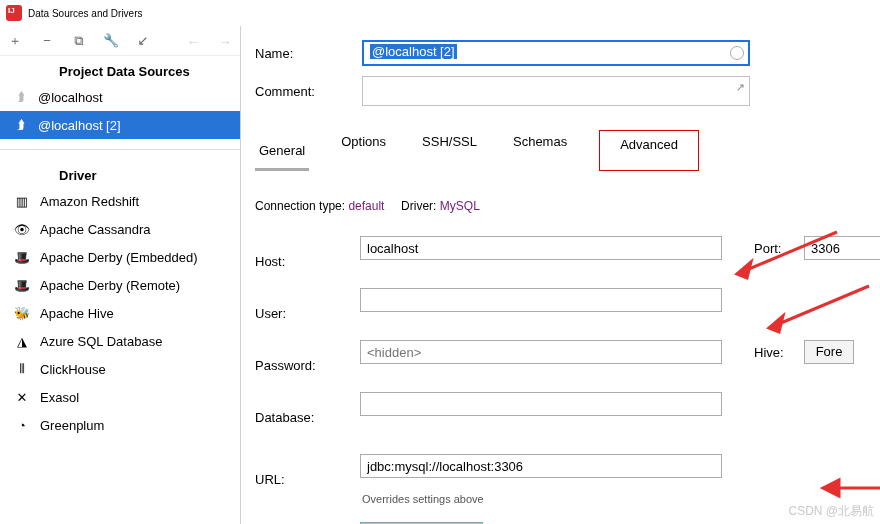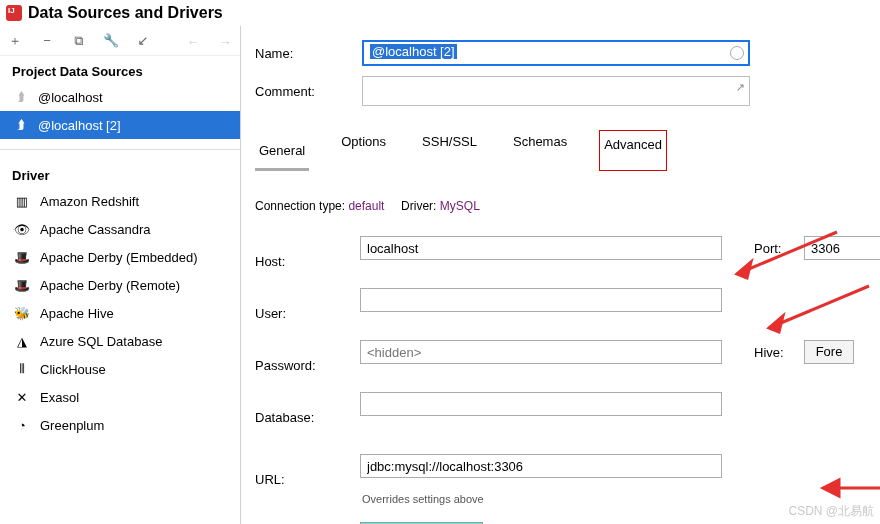--- a/index.html
+++ b/index.html
@@ -1,30 +1,30 @@
 <!DOCTYPE html>
 <html><head>
 <meta charset="utf-8">
 <style>
   * { box-sizing: border-box; font-family: "Segoe UI", Arial, sans-serif; }
   body { margin: 0; background: #fff; font-size: 13px; color: #000; width: 880px; height: 524px; overflow: hidden; position: relative; }
 
   .title-bar { height: 26px; display: flex; align-items: center; padding: 0 6px; gap: 6px; }
   .title-bar .app-icon { width: 16px; height: 16px; background: #d63031; border-radius: 3px; position: relative; }
   .title-bar .app-icon::after { content: "IJ"; color:#fff; font-size:8px; font-weight:bold; position:absolute; top:1px; left:2px;}
-  .title-text { font-size: 16px; font-weight: bold; }
+  .title-text { font-size: 10px; }
 
   .content { display: flex; height: calc(100% - 26px); }
 
   
   .left { width: 278px; border-right: 1px solid #d0d0d0; display:flex; flex-direction:column; }
   .toolbar { height: 30px; display:flex; align-items:center; padding: 0 8px; gap: 18px; color:#666; border-bottom:1px solid #eee;}
   .toolbar .spacer { flex:1; }
   .tb-icon { width:14px; display:inline-flex; justify-content:center; cursor:pointer;}
-  .section-title { font-weight: bold; padding: 8px 12px 4px; }
+  .section-title { font-weight: bold; padding: 8px 12px 4px; margin-left: 47px; }
   .list-item { height: 28px; display:flex; align-items:center; padding: 0 14px; gap:10px; cursor:pointer;}
   .list-item.selected { background: #2675d6; color: #fff; }
   .ds-icon { width:14px; height:14px; display:inline-flex; align-items:center; justify-content:center;}
   .divider { height:1px; background:#ddd; margin: 10px 0; }
   .drivers { flex:1; overflow:auto; }
   .d-icon { width:16px; height:16px; display:inline-flex; align-items:center; justify-content:center; font-size:13px;}
 
   
   .right { flex:1; padding: 14px 0 0 14px; display:flex; flex-direction:column; gap:10px; position:relative;}
   .row { display:flex; align-items:center; gap:12px; }
@@ -32,21 +32,21 @@
   .txt { height: 24px; border:1px solid #ababab; padding: 2px 6px; font-size:13px; background:#fff;}
   .name-field { width: 388px; border: 2px solid #1a73e8; height:26px; position:relative;}
   .name-field .sel { background:#2675d6; color:#fff; padding:0 2px;}
   .name-field .circ { position:absolute; right:4px; top:4px; width:14px; height:14px; border:1px solid #aaa; border-radius:50%;}
   .comment-field { width:388px; height:30px; border:1px solid #c0c0c0; position:relative;}
   .expand-icon { position:absolute; right:4px; top:4px; color:#888; font-size:11px;}
 
   .tabs { display:flex; gap: 28px; padding: 4px 0 0 0;}
   .tab { padding: 4px 4px 10px; cursor:pointer;}
   .tab.active-underline { border-bottom: 3px solid #ababab; margin-top: 9px; }
-  .tab.boxed { border: 1px solid #d60000; padding: 6px 4px 8px; text-align: right; }
+  .tab.boxed { border: 1px solid #d60000; padding: 6px 20px 8px; text-align: right; }
   .tab-sep { height:1px; background:#ccc; margin-right:10px;}
 
   .meta-row { font-size:12px; padding: 8px 0 4px;}
   .link { color:#701a75; }
 
   .form-row { display:flex; align-items:center; gap: 10px; }
   .form-row .label { width: 95px; margin-top: 27px; }
   .form-row input.txt { width: 362px; }
   .port-label { margin-left: 22px; width:40px;}
   .port-field { width:50px; }

